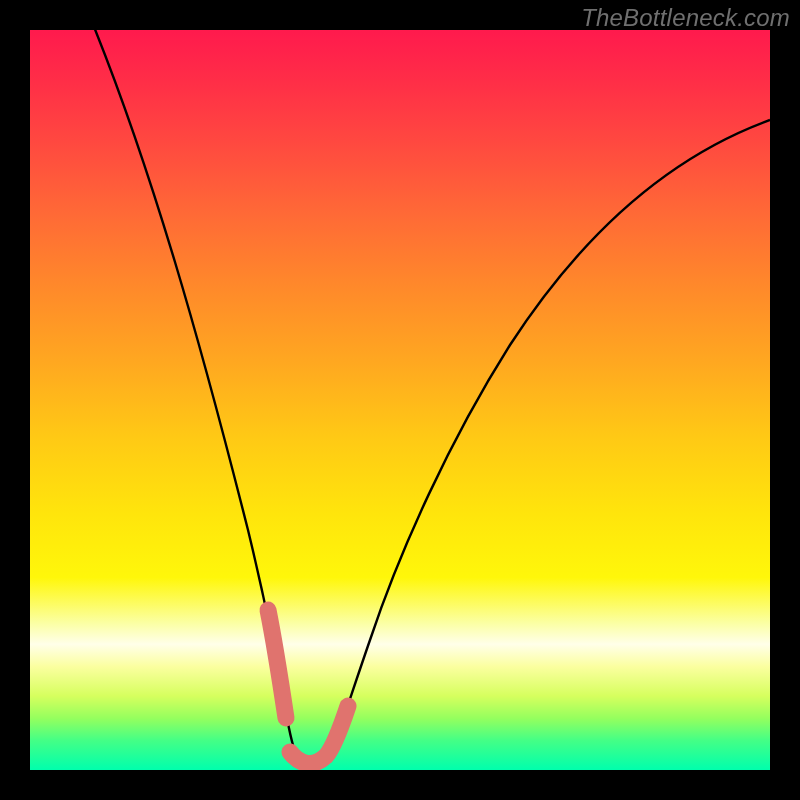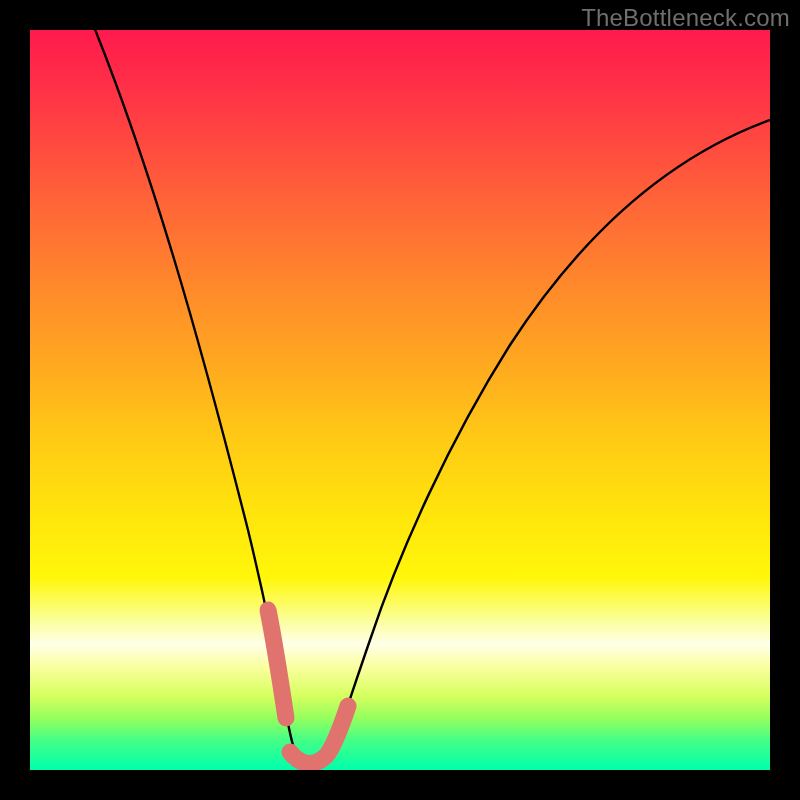--- a/index.html
+++ b/index.html
@@ -60,20 +60,21 @@
   }
   .watermark {
     position: absolute;
     top: 4px;
     right: 10px;
     color: #6f6f6f;
     font-size: 24px;
     font-weight: 500;
     letter-spacing: 0.2px;
     user-select: none;
+    font-style: italic;
   }
 </style>
 </head>
 <body>
 
 <div class="outer">
 
   <div class="plot-area">
     <div class="gradient-fill"></div>
 

